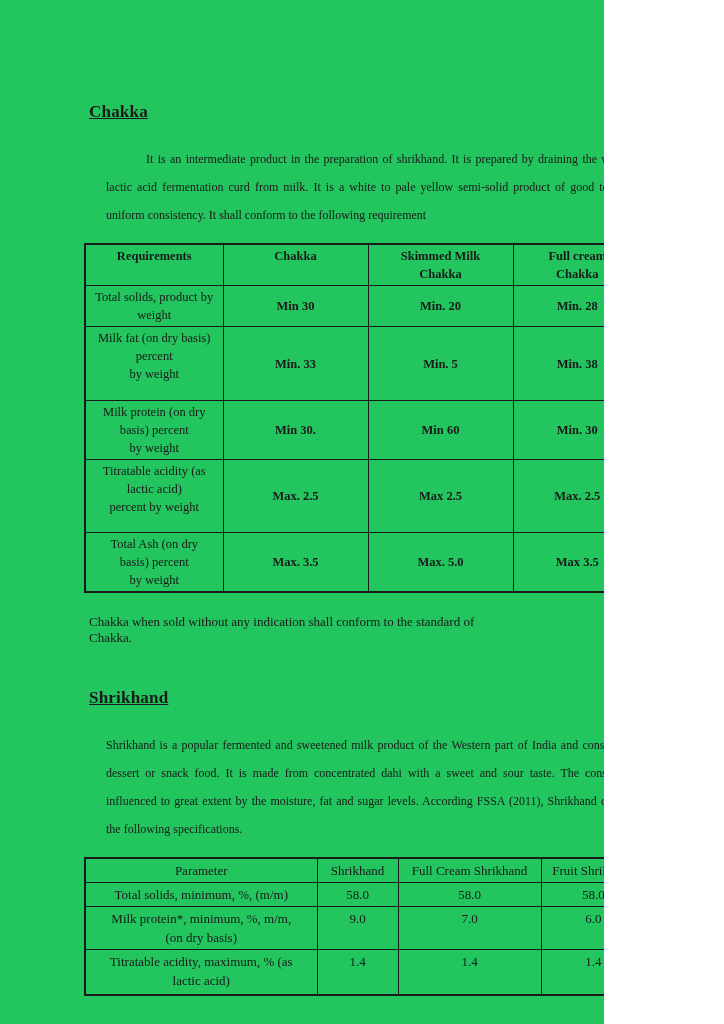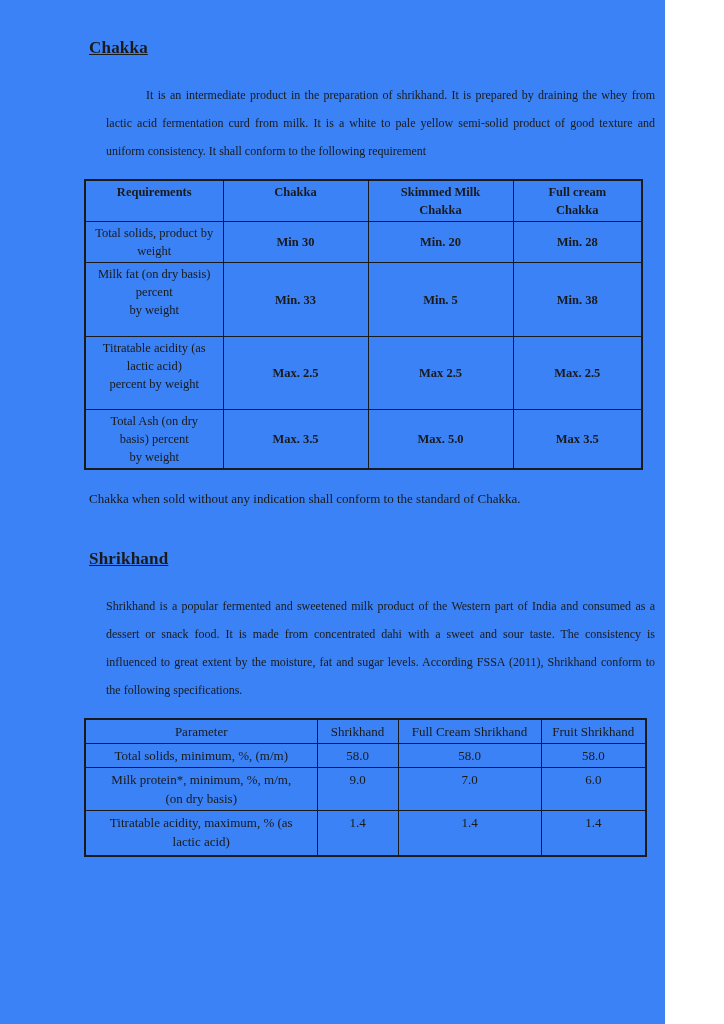--- a/index.html
+++ b/index.html
@@ -2,27 +2,27 @@
 <html><head>
 <meta charset="utf-8">
 <style>
   html, body {
     margin: 0;
     padding: 0;
     background: #ffffff;
   }
   .page {
     position: relative;
-    width: 665px;
+    width: 604px;
     height: 1024px;
-    background: #3b82f6;
+    background: #22c55e;
     color: #1a1a1a;
     font-family: "Liberation Serif", "DejaVu Serif", serif;
     box-sizing: border-box;
-    padding: 38px 84px 0 84px;
+    padding: 102px 84px 0 84px;
     overflow: hidden;
   }
   .doc-heading {
     font-size: 17px;
     font-weight: bold;
     text-decoration: underline;
     margin: 0 0 0 5px;
     letter-spacing: 0.2px;
   }
   .para {
@@ -134,20 +134,28 @@
         <td class="val">Min. 28</td>
       </tr>
       <tr class="r1">
         <td class="req">Milk fat (on dry basis)
 percent
 by weight</td>
         <td class="val">Min. 33</td>
         <td class="val">Min. 5</td>
         <td class="val">Min. 38</td>
       </tr>
+      <tr class="r2">
+        <td class="req">Milk protein (on dry
+basis) percent
+by weight</td>
+        <td class="val">Min 30.</td>
+        <td class="val">Min 60</td>
+        <td class="val">Min. 30</td>
+      </tr>
       <tr class="r3">
         <td class="req">Titratable acidity (as
 lactic acid)
 percent by weight</td>
         <td class="val">Max. 2.5</td>
         <td class="val">Max 2.5</td>
         <td class="val">Max. 2.5</td>
       </tr>
       <tr class="r4">
         <td class="req">Total Ash (on dry

